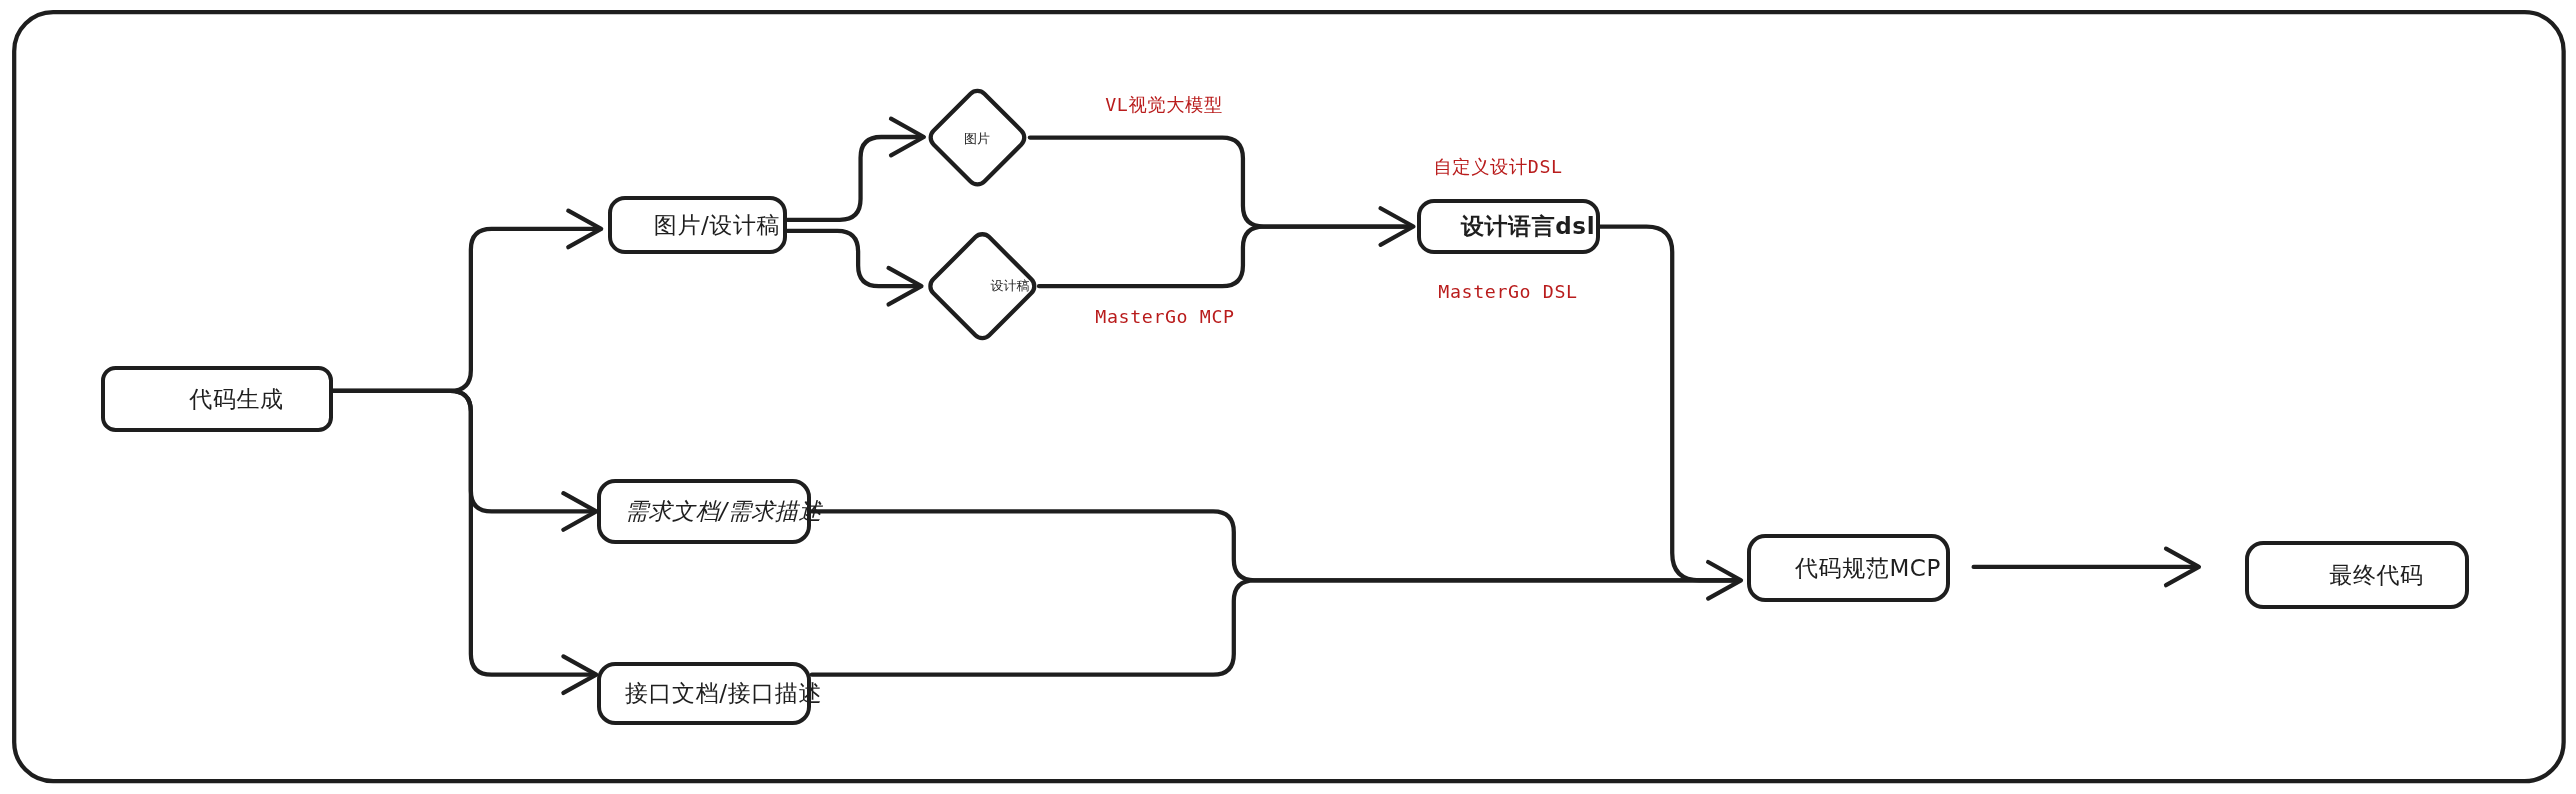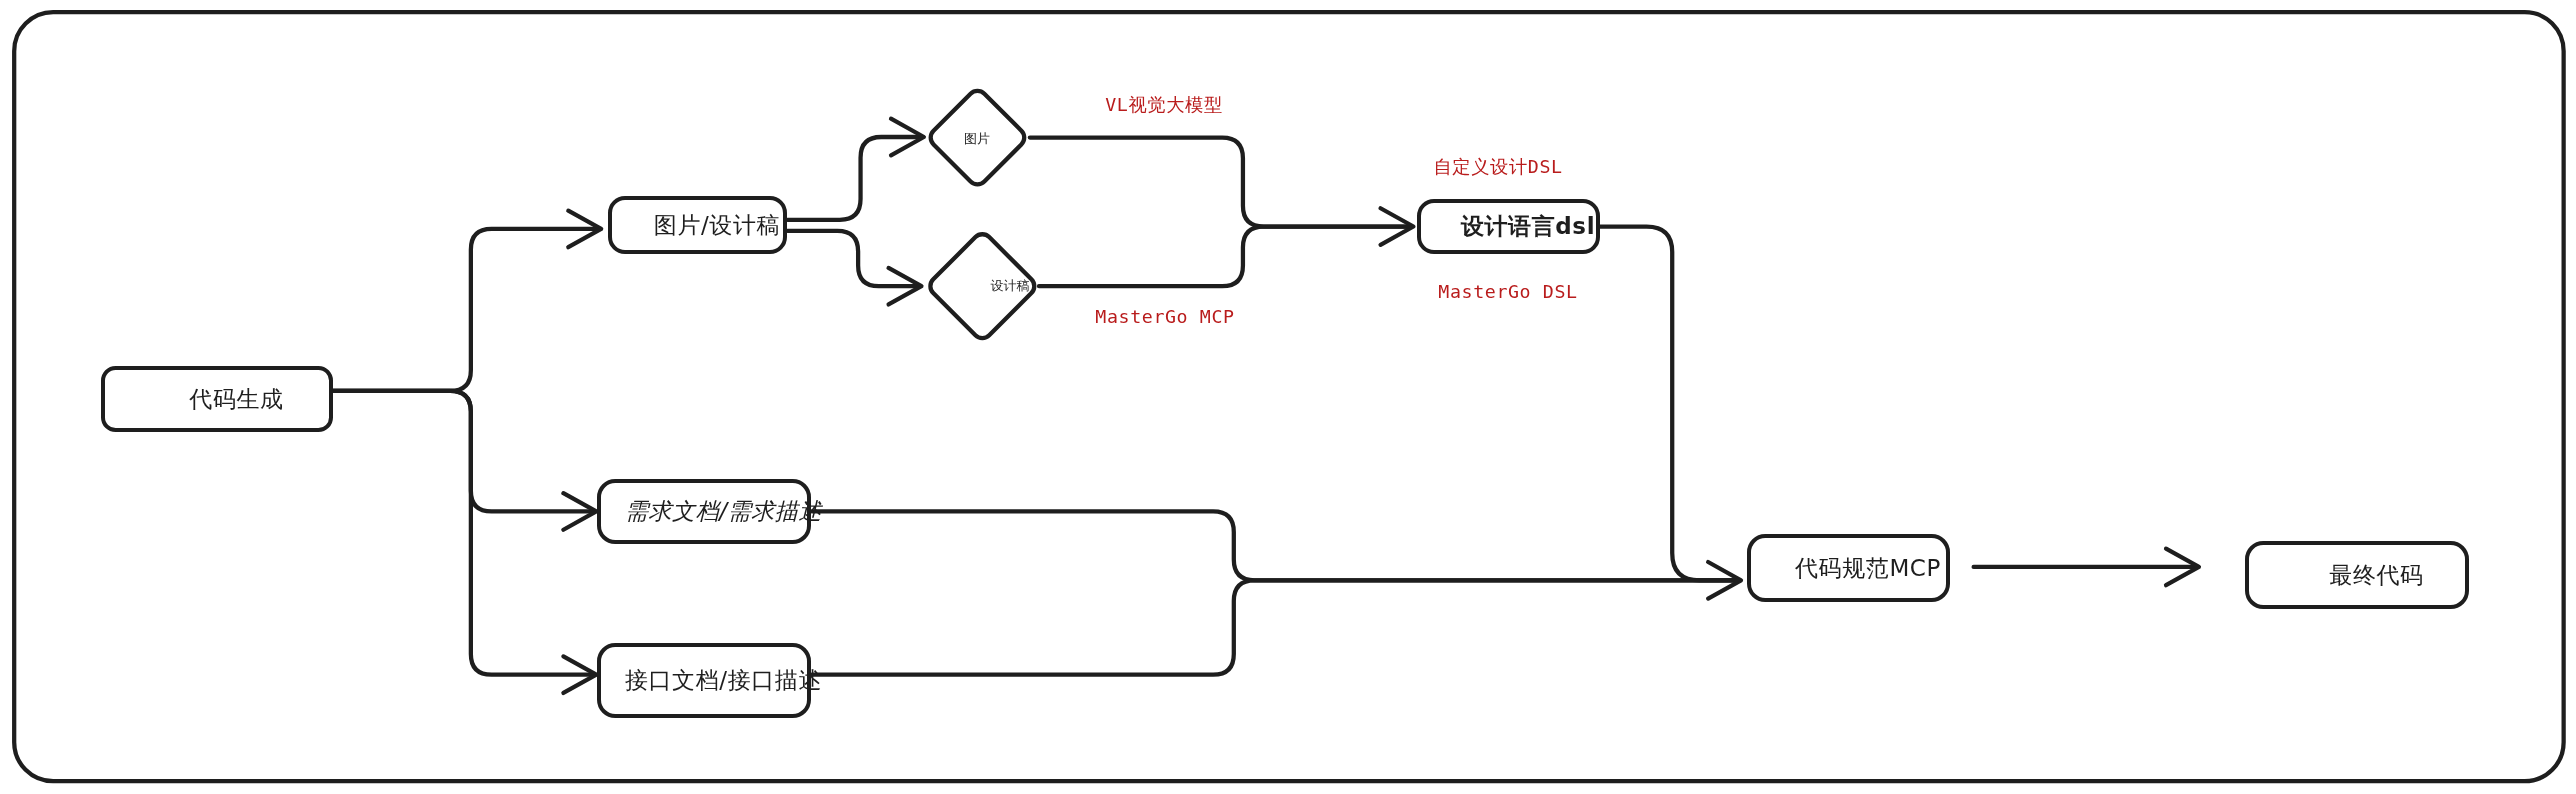--- a/index.html
+++ b/index.html
@@ -92,21 +92,21 @@
   </div>
 
   <div class="node" style="left:1417px;top:199px;width:183px;height:55px;font-weight:bold;">
     <span>设计语言dsl</span>
   </div>
 
   <div class="node" style="left:597px;top:479px;width:214px;height:65px;border-radius:18.3px;font-style:italic;">
     <span>需求文档/需求描述</span>
   </div>
 
-  <div class="node" style="left:597px;top:643px;width:214px;height:75px;border-radius:18.3px;">
+  <div class="node" style="left:597px;top:662px;width:214px;height:63px;border-radius:18.3px;">
     <span>接口文档/接口描述</span>
   </div>
 
   <div class="node" style="left:1747px;top:534px;width:203px;height:68px;border-radius:18.3px;">
     <span>代码规范MCP</span>
   </div>
 
   <div class="node" style="left:2204px;top:541px;width:224px;height:68px;border-radius:18.3px;margin-left:41px;">
     <span>最终代码</span>
   </div>

